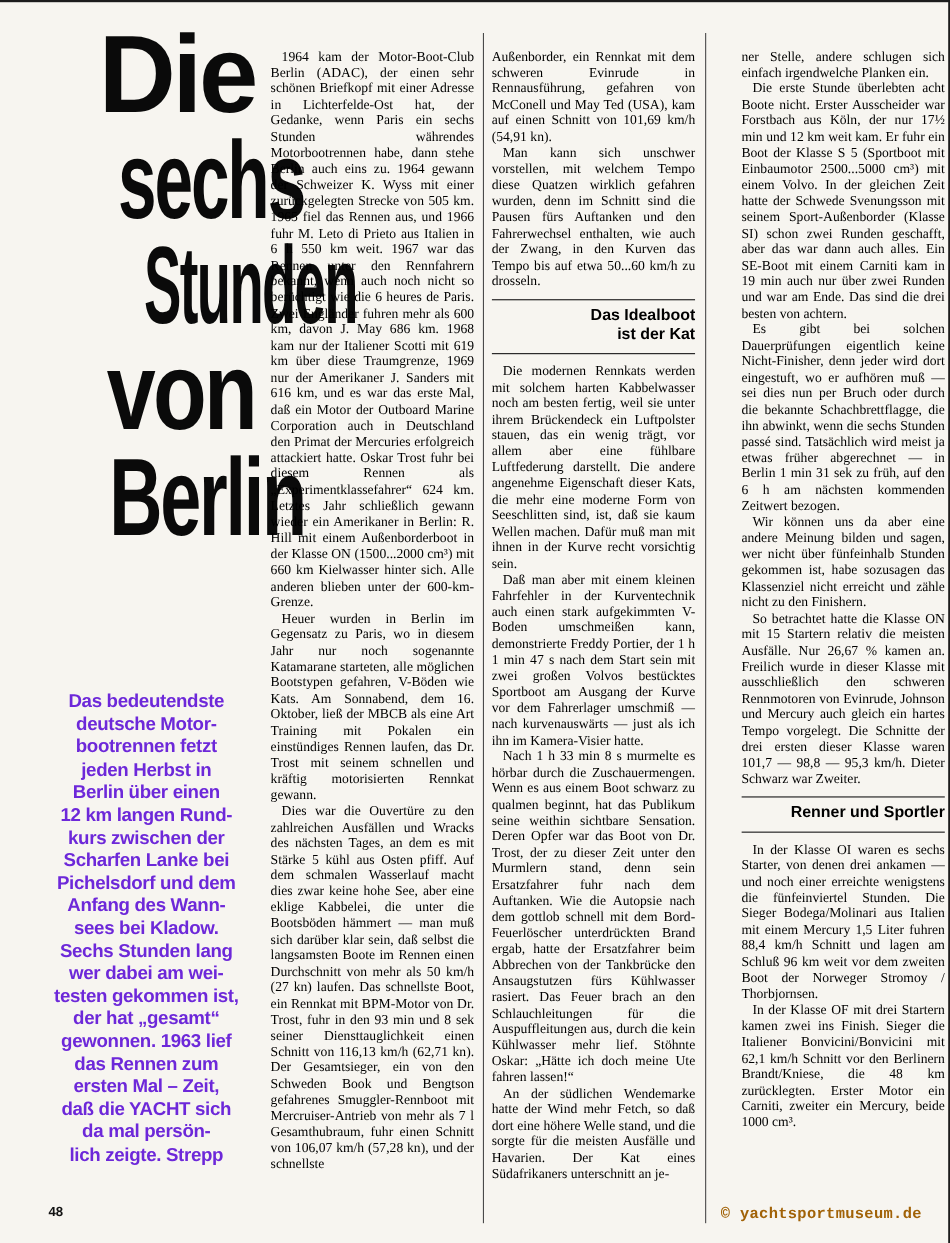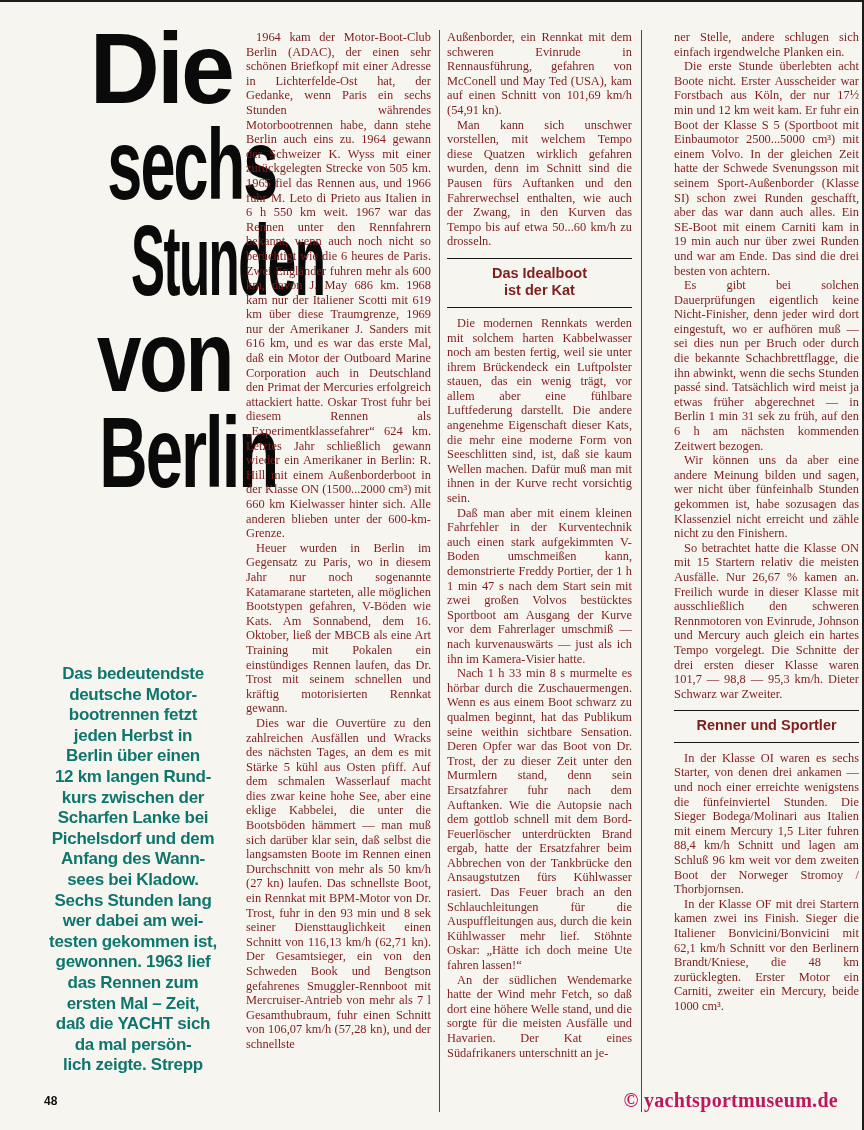--- a/index.html
+++ b/index.html
@@ -20,58 +20,58 @@
     white-space:nowrap;
   }
   .hl-line-0 { transform:scaleX(0.97); }
   .hl-line-1 { transform:scaleX(0.63); }
   .hl-line-2 { transform:scaleX(0.51); }
   .hl-line-3 { transform:scaleX(0.80); }
   .hl-line-4 { transform:scaleX(0.67); }
 
   
   .intro {
-    position:absolute; left:34px; top:664px; width:198px;
+    position:absolute; left:34px; top:628px; width:198px;
     font-family:"Liberation Sans", sans-serif; font-weight:700;
     font-size:17px; line-height:20.6px; letter-spacing:-0.3px;
-    text-align:center; color:#0f766e;
+    text-align:center; color:#6d28d9;
   }
   .intro-line { white-space:nowrap; }
 
   
   .bodycol {
-    position:absolute; top:30px; height:1082px; overflow:hidden;
+    position:absolute; top:44px; height:1082px; overflow:hidden;
     text-align:justify; font-size:12.4px; line-height:14.6px;
-    hyphens:auto; color:#7f1d1d;
+    hyphens:auto; color:#000000;
   }
   #col2 { left:246px; width:185px; }
   #col3 { left:447px; width:185px; }
   #col4 { left:649px; width:185px;margin-left:25px; }
   .colrule { position:absolute; top:30px; height:1082px; width:1px; background:#4a4a4a; }
   .colrule-1 { left:439px; }
   .colrule-2 { left:641px; }
 
   .bodycol p { margin:0; text-indent:10px; }
   .bodycol p.cont { text-indent:0; }
   .subhead {
     font-family:"Liberation Sans", sans-serif; font-weight:700;
-    font-size:14.5px; line-height:17.5px; text-align:center;
+    font-size:14.5px; line-height:17.5px; text-align:right;
     border-top:1.5px solid #161616; border-bottom:1.5px solid #161616;
     padding:6px 0 7px; margin:9px 0 8px;
   }
 
   
   .page-number {
     position:absolute; left:44px; bottom:22px;
     font-family:"Liberation Sans", sans-serif; font-weight:700; font-size:12px;
   }
   .watermark {
     position:absolute; right:26px; bottom:18px;
-    color:#be185d; font-family:Liberation Serif, serif;
-    font-weight:700; font-size:20px; letter-spacing:0.3px;
+    color:#a16207; font-family:Liberation Mono, monospace;
+    font-weight:700; font-size:14px; letter-spacing:0.3px;
   }
 </style>
 </head>
 <body>
 
 <div class="page-edge-top"></div>
 <div class="page-edge-right"></div>
 
 <div class="headline">
     <div class="hl-line hl-line-0">Die</div>
@@ -89,20 +89,21 @@
     <div class="intro-line">Berlin über einen</div>
     <div class="intro-line">12 km langen Rund-</div>
     <div class="intro-line">kurs zwischen der</div>
     <div class="intro-line">Scharfen Lanke bei</div>
     <div class="intro-line">Pichelsdorf und dem</div>
     <div class="intro-line">Anfang des Wann-</div>
     <div class="intro-line">sees bei Kladow.</div>
     <div class="intro-line">Sechs Stunden lang</div>
     <div class="intro-line">wer dabei am wei-</div>
     <div class="intro-line">testen gekommen ist,</div>
+    <div class="intro-line">der hat „gesamt“</div>
     <div class="intro-line">gewonnen. 1963 lief</div>
     <div class="intro-line">das Rennen zum</div>
     <div class="intro-line">ersten Mal – Zeit,</div>
     <div class="intro-line">daß die YACHT sich</div>
     <div class="intro-line">da mal persön-</div>
     <div class="intro-line">lich zeigte. Strepp</div>
   </div>
 
 <div class="bodycol" id="col2">
     <p class="">1964 kam der Motor-Boot-Club Berlin (ADAC), der einen sehr schönen Briefkopf mit einer Adresse in Lichterfelde-Ost hat, der Gedanke, wenn Paris ein sechs Stunden währendes Motorbootrennen habe, dann stehe Berlin auch eins zu. 1964 gewann der Schweizer K. Wyss mit einer zurückgelegten Strecke von 505 km. 1965 fiel das Rennen aus, und 1966 fuhr M. Leto di Prieto aus Italien in 6 h 550 km weit. 1967 war das Rennen unter den Rennfahrern bekannt, wenn auch noch nicht so berüchtigt wie die 6 heures de Paris. Zwei Engländer fuhren mehr als 600 km, davon J. May 686 km. 1968 kam nur der Italiener Scotti mit 619 km über diese Traumgrenze, 1969 nur der Amerikaner J. Sanders mit 616 km, und es war das erste Mal, daß ein Motor der Outboard Marine Corporation auch in Deutschland den Primat der Mercuries erfolgreich attackiert hatte. Oskar Trost fuhr bei diesem Rennen als „Experimentklassefahrer“ 624 km. Letztes Jahr schließlich gewann wieder ein Amerikaner in Berlin: R. Hill mit einem Außenborderboot in der Klasse ON (1500...2000 cm³) mit 660 km Kielwasser hinter sich. Alle anderen blieben unter der 600-km-Grenze.</p>

